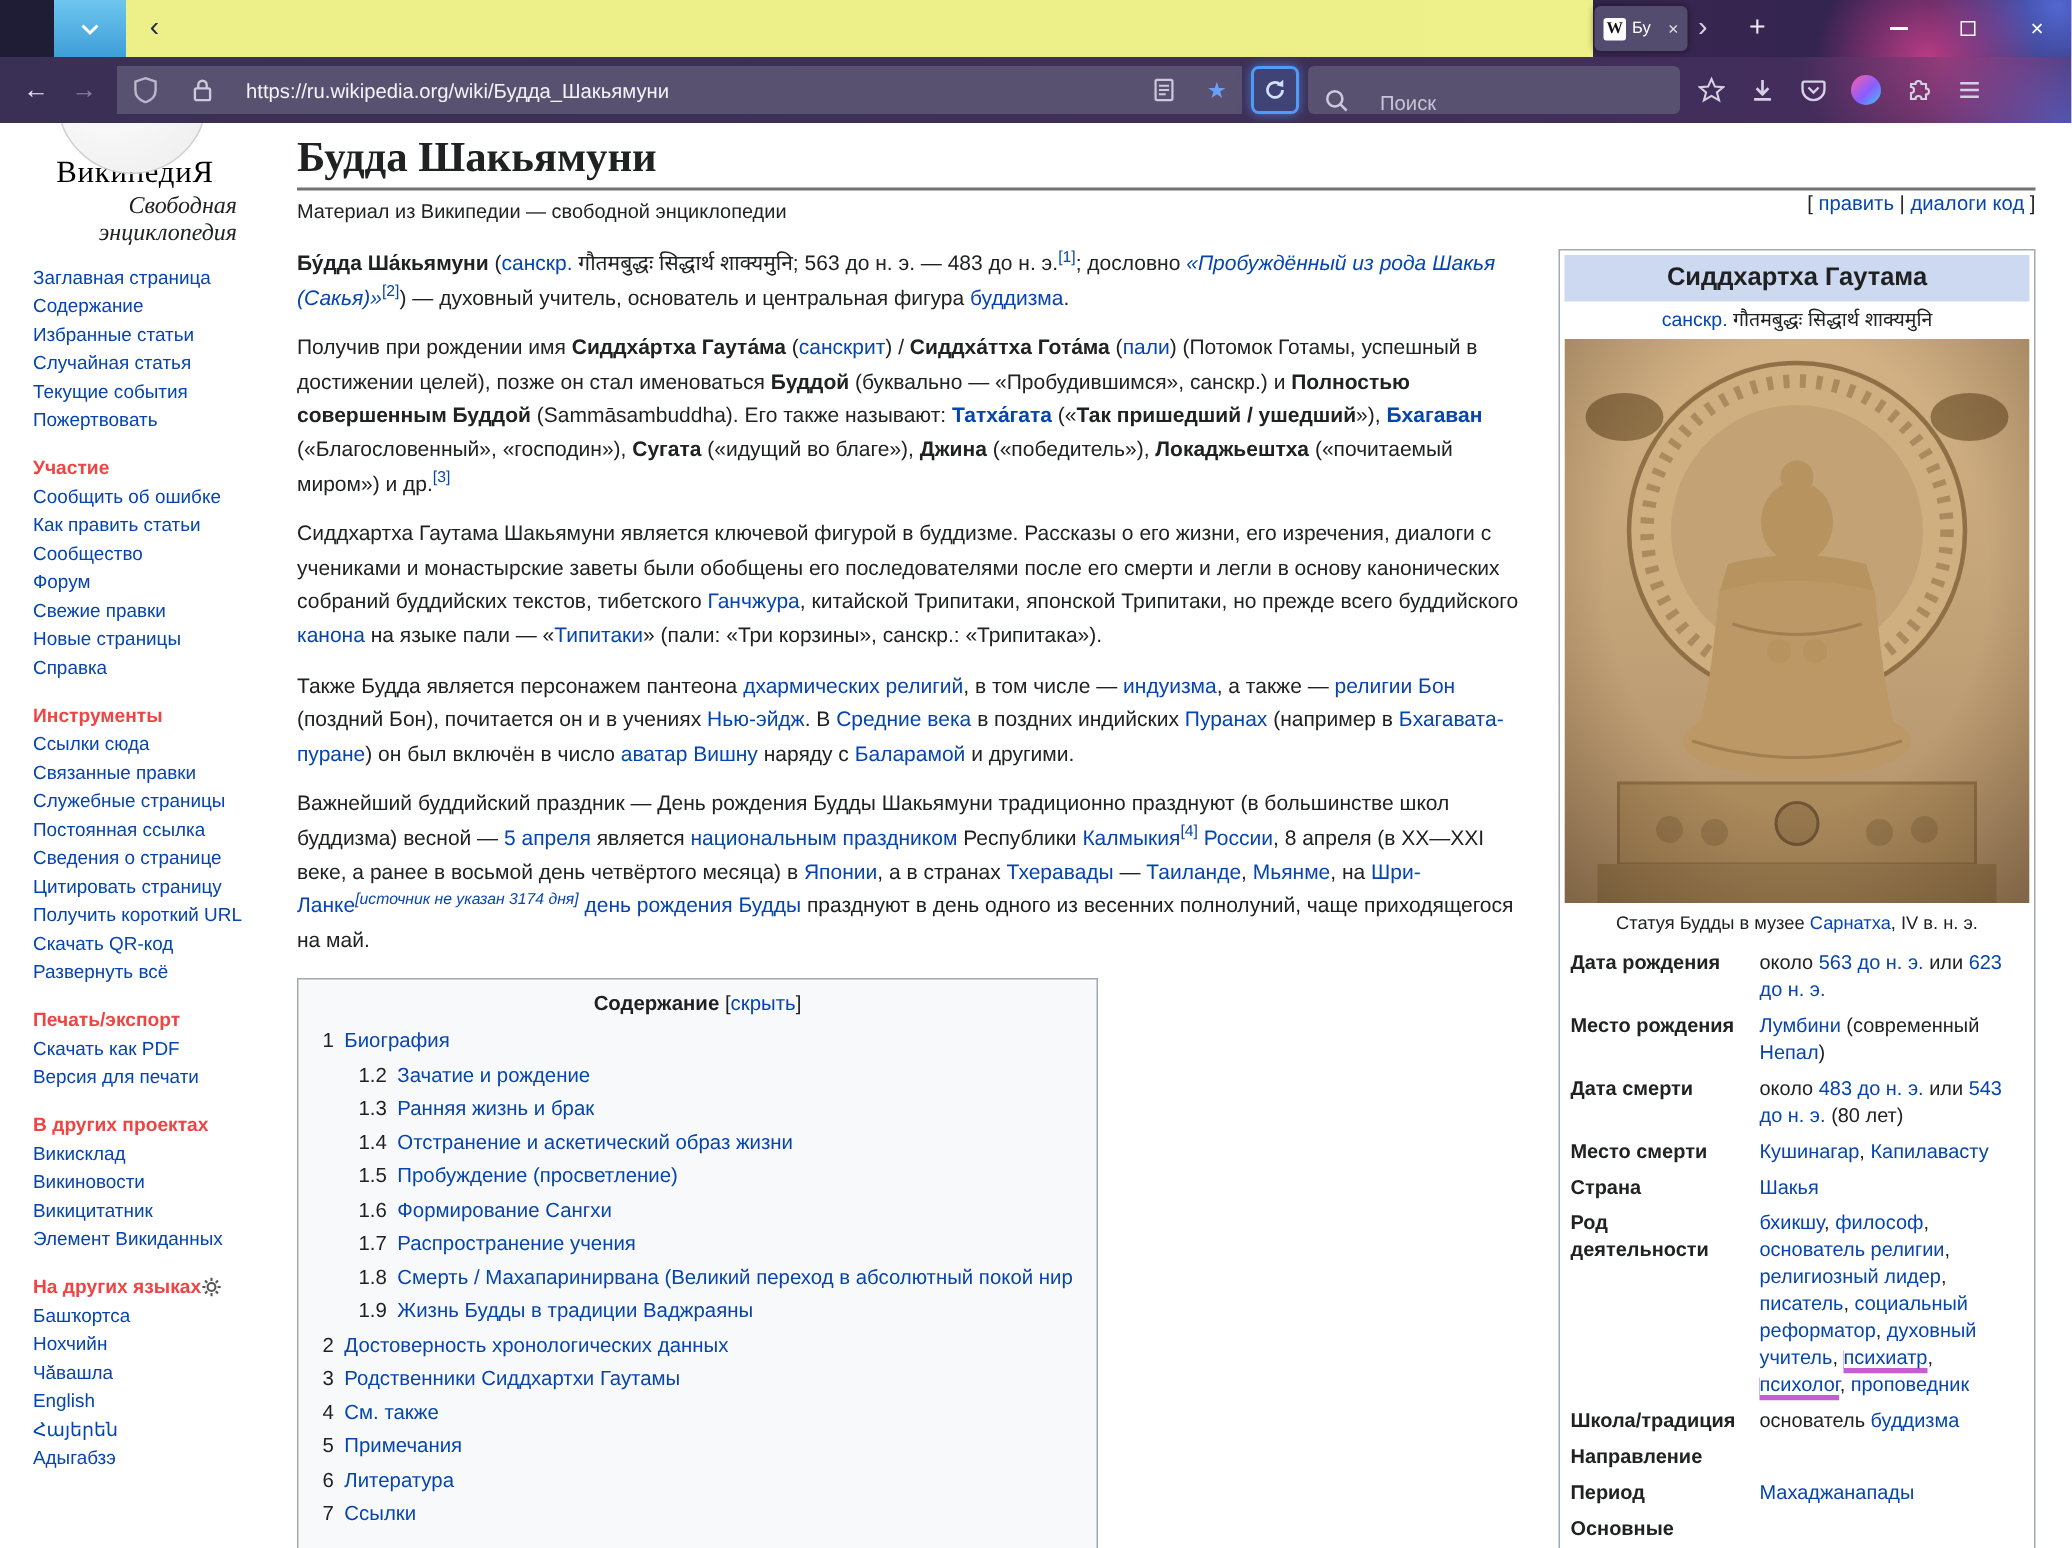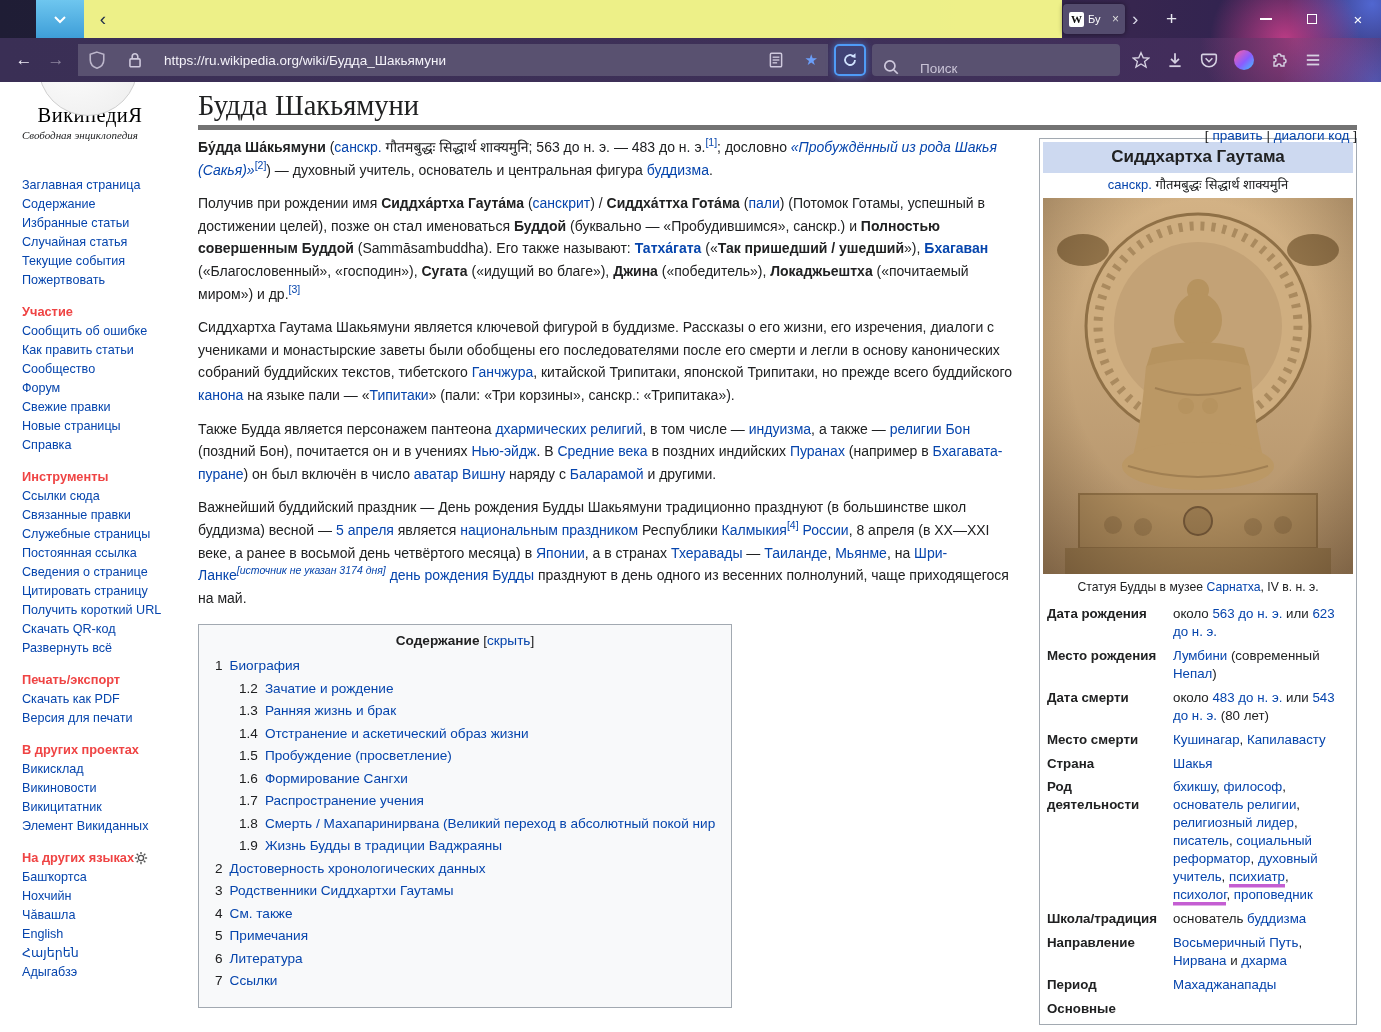--- a/index.html
+++ b/index.html
@@ -61,33 +61,33 @@
 .avatar{width:20px;height:20px;border-radius:50%;background:linear-gradient(135deg,#ff5fa2,#8a5cff 55%,#3ec6ff)}
 
 
 .page{position:relative;height:950px;background:#fff;color:#202122;overflow:hidden}
 .sidebar{position:absolute;left:0;top:0;width:176px;padding:6px 6px 0 22px;font-size:12.6px}
 .logo{position:relative;height:66px;margin-bottom:8px}
 .globe-arc{position:absolute;left:16px;top:-88px;width:100px;height:100px;border-radius:50%;
  border:1px solid #cfcfcf;background:radial-gradient(circle at 35% 35%, #ffffff, #ececec)}
 .logo-title{font-family:"Liberation Serif","DejaVu Serif",serif;font-size:20.5px;text-align:center;
  width:136px;margin-top:16px;color:#000;letter-spacing:.5px}
-.logo-tag{font-family:"Liberation Serif","DejaVu Serif",serif;font-style:italic;font-size:11px;
- text-align:left;width:136px;margin-top:2px}
+.logo-tag{font-family:"Liberation Serif","DejaVu Serif",serif;font-style:italic;font-size:16px;
+ text-align:right;width:136px;margin-top:2px}
 .sidebar h3{font-size:12.8px;font-weight:bold;color:#ef4444;margin:16px 0 5px;
  display:flex;justify-content:flex-start;align-items:center;padding-right:4px}
 .sidebar ul{list-style:none}
 .sidebar li{margin:4px 0;line-height:15px}
 .sidebar a{font-size:12.6px}
 .gear{width:14px;height:14px}
 
 .main{position:relative;margin-left:176px;padding:6px 24px 0 22px;min-height:944px}
 .edit-links{position:absolute;top:46px;right:24px;font-size:13.5px;color:#202122}
-h1{font-family:"Liberation Serif","DejaVu Serif",serif;font-weight:normal;font-size:28.5px;
- line-height:36px;padding-bottom:1px;border-bottom:5px solid #737373;margin-bottom:6px}
+h1{font-family:"Liberation Serif","DejaVu Serif",serif;font-weight:bold;font-size:28.5px;
+ line-height:36px;padding-bottom:1px;border-bottom:2px solid #737373;margin-bottom:6px}
 .subtitle{font-size:13.3px;margin-bottom:16px}
 .paragraphs p{font-size:14px;line-height:22.6px;margin-bottom:11px}
 
 
 .infobox{float:right;width:318px;margin:2px 0 14px 18px;border:1px solid #a2a9b1;background:#fff;
  font-size:13.3px;line-height:1.35;padding:3px}
 .ib-header{background:#cdd9f0;text-align:center;font-weight:bold;font-size:17px;padding:4px 2px}
 .ib-sub{text-align:center;padding:3px 2px;font-size:13px}
 .ib-image{margin:2px 0;line-height:0}
 .ib-caption{text-align:center;font-size:12.2px;padding:3px 4px 6px}
@@ -276,20 +276,21 @@
             <li><a href="#">English</a></li>
             <li><a href="#">Հայերեն</a></li>
             <li><a href="#">Адыгабзэ</a></li>
           </ul>
         </div>
     </div>
 
     <div class="main">
       <div class="edit-links"><span>[ </span><a href="#">править</a><span> | </span><a href="#">диалоги код</a><span> ]</span></div>
       <h1>Будда Шакьямуни</h1>
+      <div class="subtitle">Материал из Википедии — свободной энциклопедии</div>
 
       <div class="infobox">
         <div class="ib-header">Сиддхартха Гаутама</div>
         <div class="ib-sub"><a href="#">санскр.</a><span> गौतमबुद्धः सिद्धार्थ शाक्यमुनि</span></div>
         <div class="ib-image">
           <svg width="310" height="376" viewBox="0 0 310 376">
             <defs>
               <linearGradient id="stone" x1="0" y1="0" x2="0" y2="1">
                 <stop offset="0" stop-color="#d3b285"></stop>
                   <stop offset="1" stop-color="#b2926a"></stop>
@@ -349,21 +350,20 @@
             <div class="ib-row">
               <div class="ib-label">Род деятельности</div>
               <div class="ib-value"><a href="#">бхикшу</a><span>, </span><a href="#">философ</a><span>, </span><a href="#">основатель религии</a><span>, </span><a href="#">религиозный лидер</a><span>, </span><a href="#">писатель</a><span>, </span><a href="#">социальный реформатор</a><span>, </span><a href="#">духовный учитель</a><span>, </span><a href="#" class="mark-u">психиатр</a><span>, </span><a href="#" class="mark-u">психолог</a><span>, </span><a href="#">проповедник</a></div>
             </div>
             <div class="ib-row">
               <div class="ib-label">Школа/традиция</div>
               <div class="ib-value"><span>основатель </span><a href="#">буддизма</a></div>
             </div>
             <div class="ib-row">
               <div class="ib-label">Направление</div>
-              <div class="ib-value"><a href="#">Восьмеричный Путь</a><span>, </span><a href="#">Нирвана</a><span> и </span><a href="#">дхарма</a></div>
             </div>
             <div class="ib-row">
               <div class="ib-label">Период</div>
               <div class="ib-value"><a href="#">Махаджанапады</a></div>
             </div>
             <div class="ib-row">
               <div class="ib-label">Основные</div>
               <div class="ib-value"></div>
             </div>
           </div>

